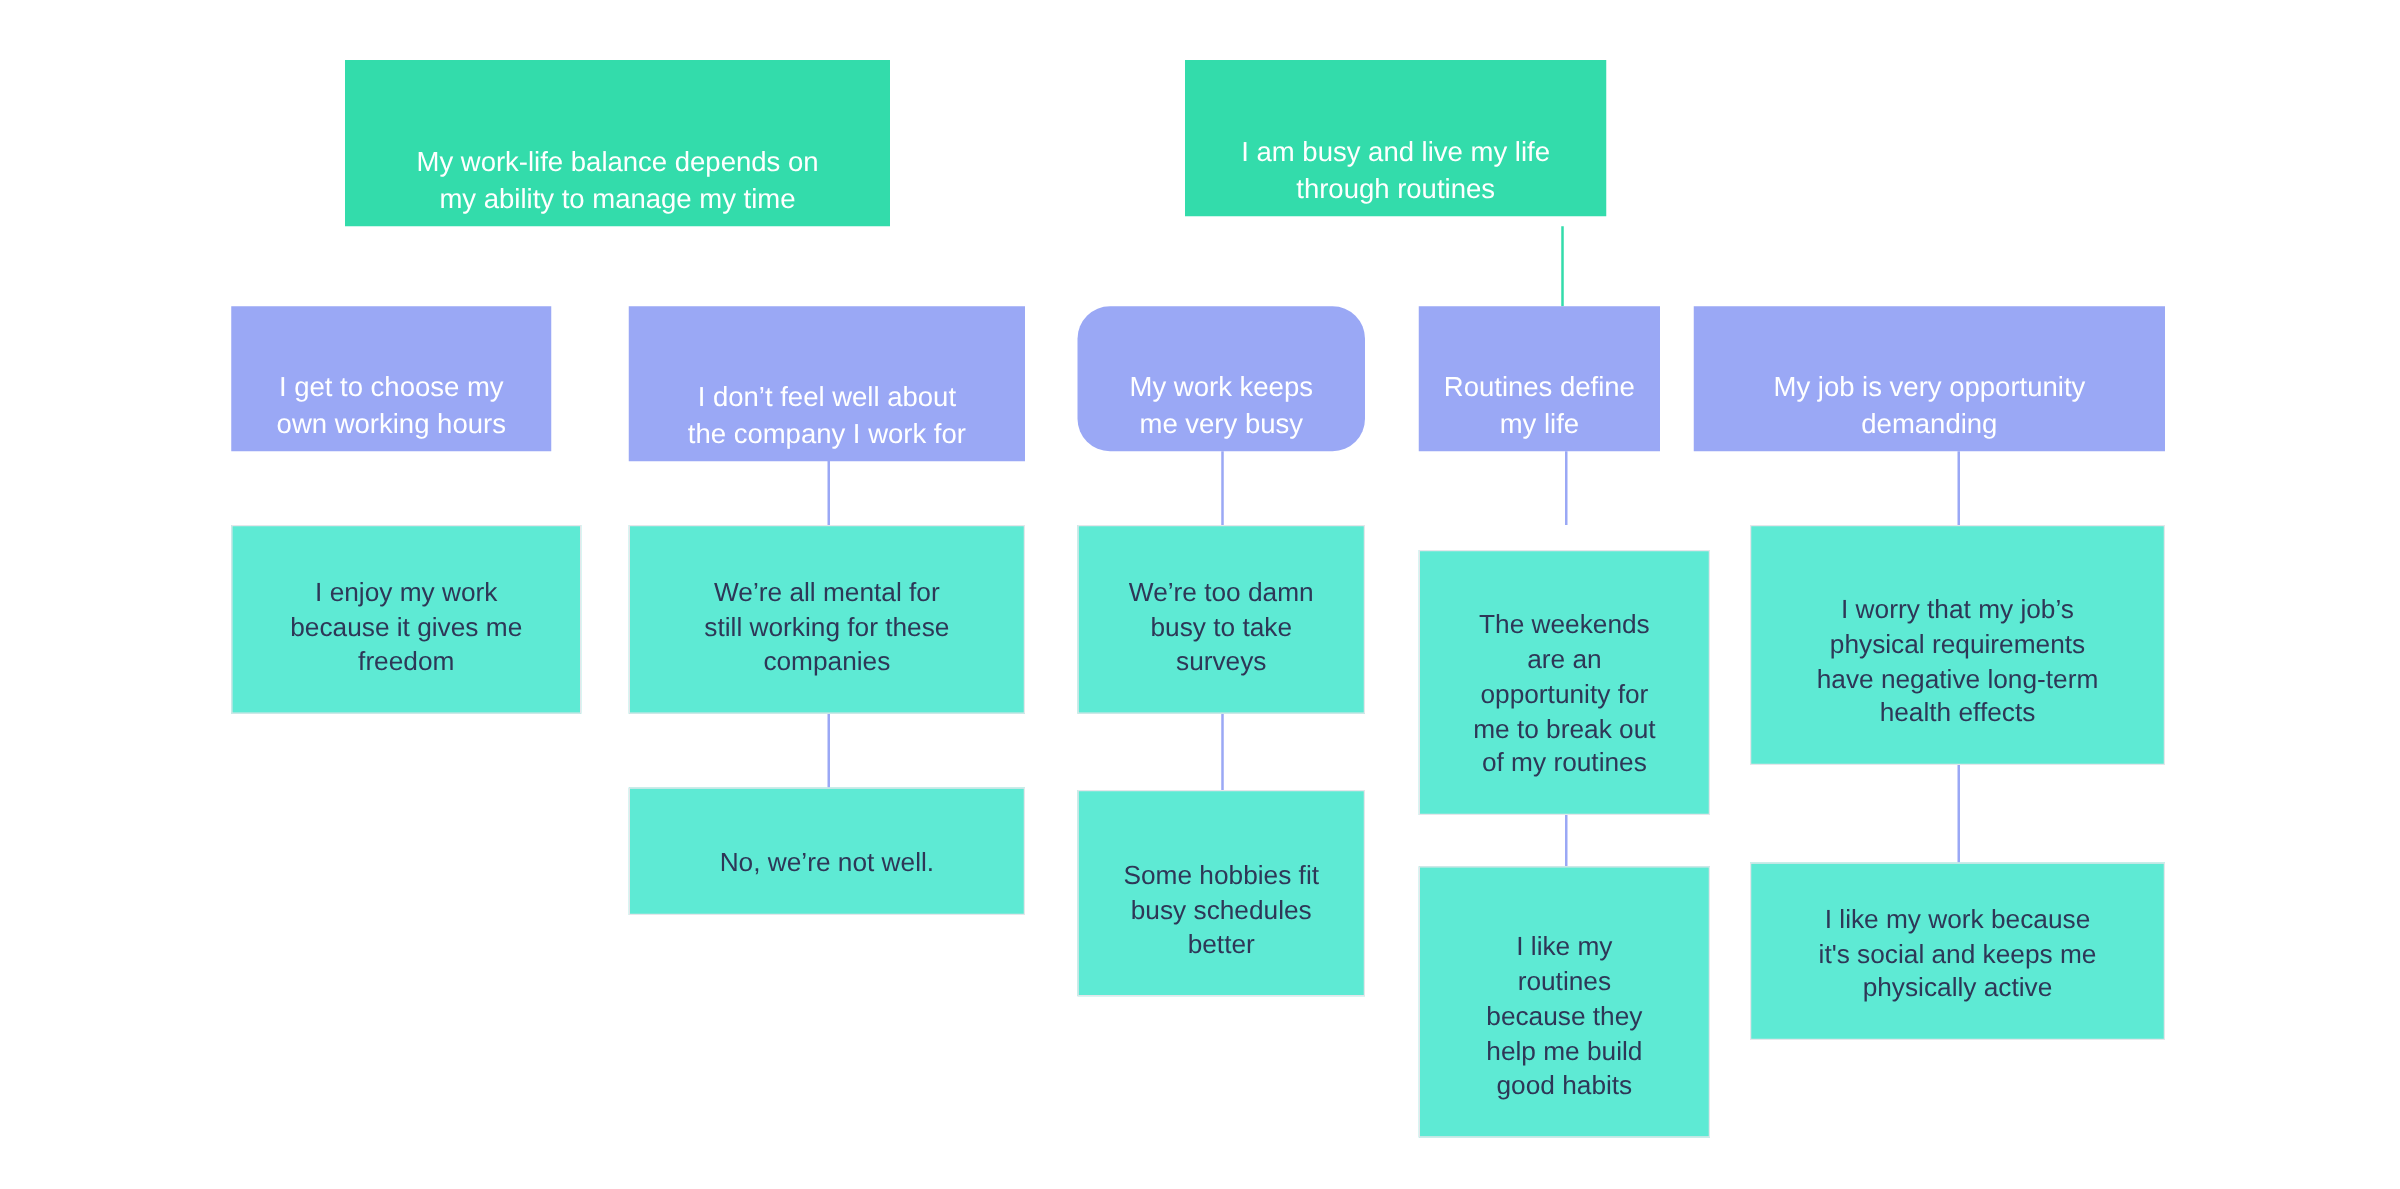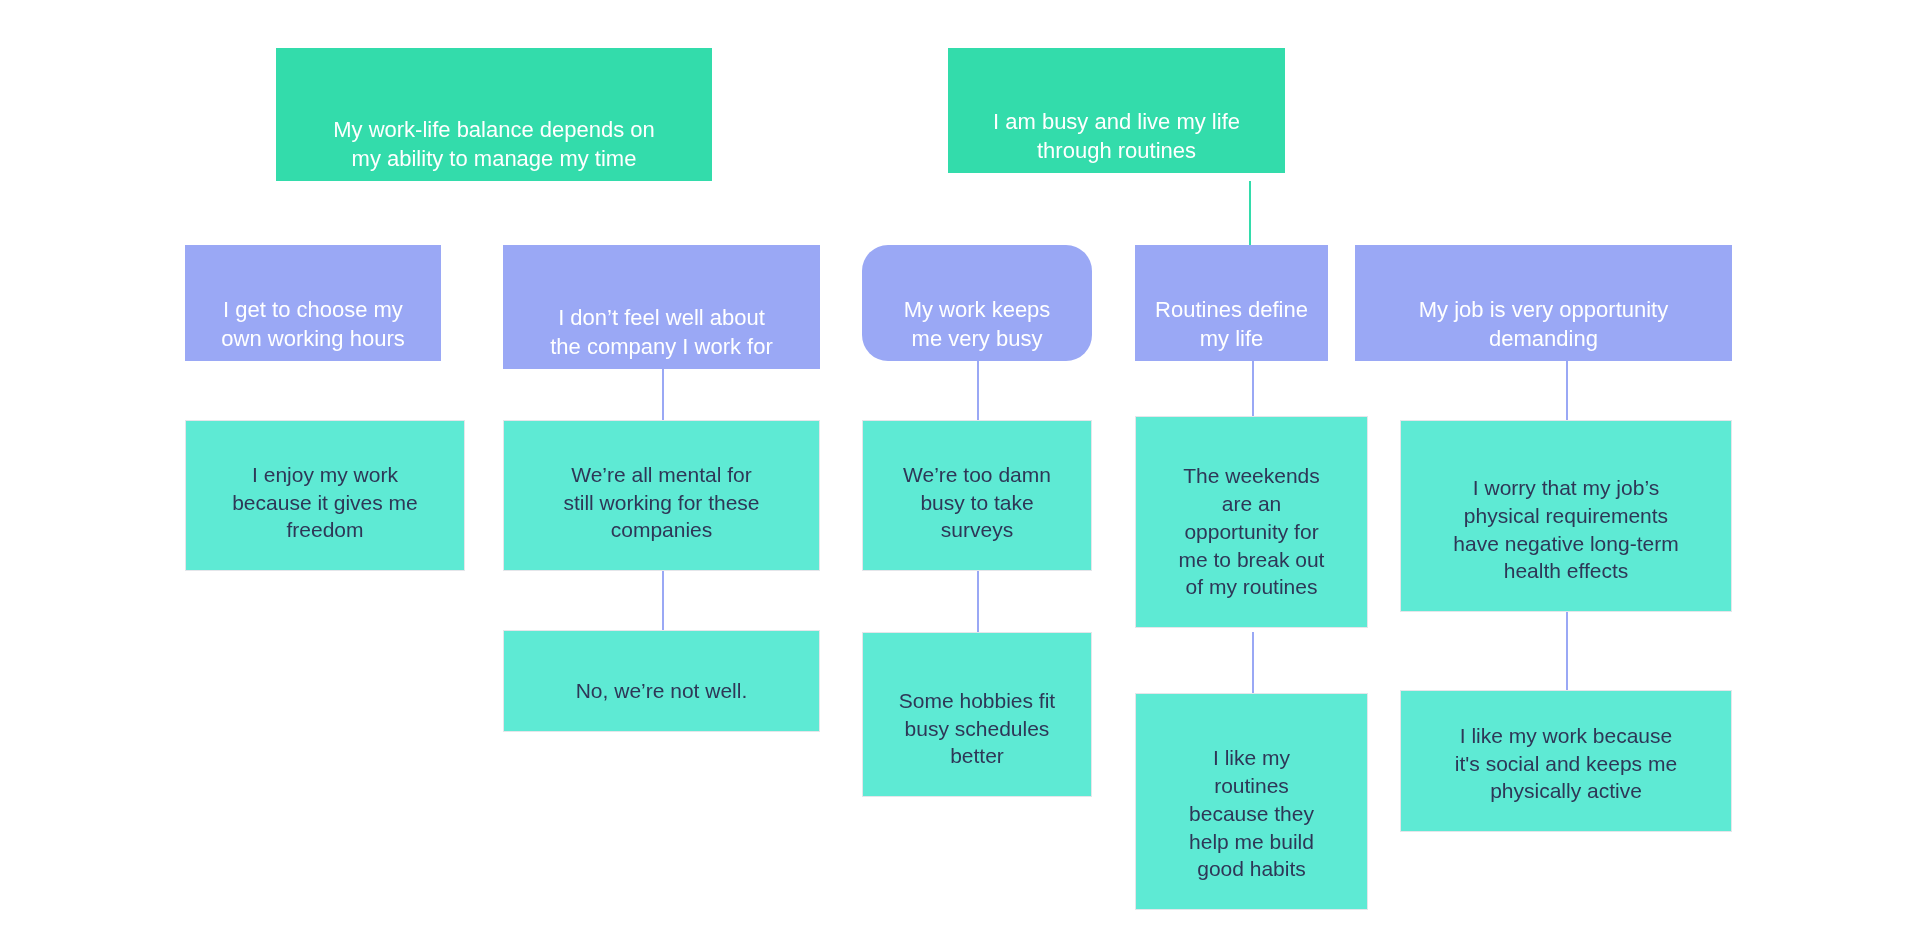--- a/index.html
+++ b/index.html
@@ -108,21 +108,21 @@
     <div class="node node-quote" style="left: 503px; top: 420px; width: 317px; height: 151px;">
       <span class="node-label">We’re all mental for
 still working for these
 companies</span>
     </div>
     <div class="node node-quote" style="left: 862px; top: 420px; width: 230px; height: 151px;">
       <span class="node-label">We’re too damn
 busy to take
 surveys</span>
     </div>
-    <div class="node node-quote" style="left: 1135px; top: 416px; width: 233px; height: 212px;">
+    <div class="node node-quote" style="left: 1135px; top: 440px; width: 233px; height: 212px;">
       <span class="node-label">The weekends
 are an
 opportunity for
 me to break out
 of my routines</span>
     </div>
     <div class="node node-quote" style="left: 1400px; top: 420px; width: 332px; height: 192px;">
       <span class="node-label">I worry that my job’s
 physical requirements
 have negative long-term

